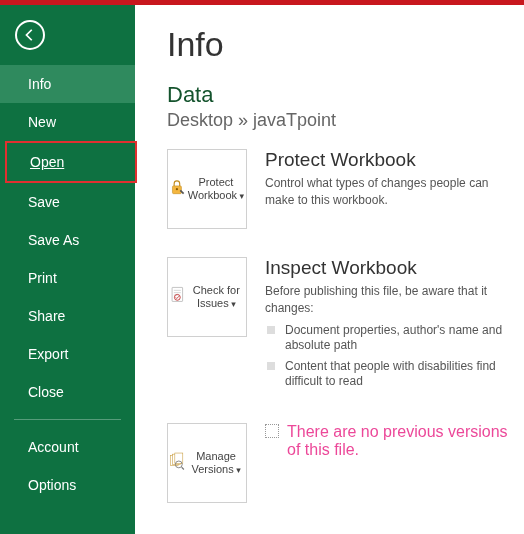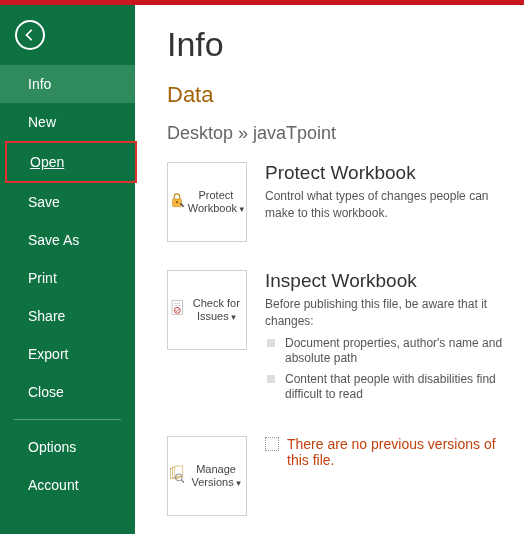--- a/index.html
+++ b/index.html
@@ -8,34 +8,34 @@
 .container { display: flex; height: calc(100% - 5px); }
 .sidebar { width: 135px; background: #0e7141; color: #fff; padding-top: 10px; position: relative; }
 .back-btn { width: 30px; height: 30px; border: 2px solid #fff; border-radius: 50%; margin: 5px 0 15px 15px; display: flex; align-items: center; justify-content: center; cursor: pointer; }
 .back-arrow { width: 14px; height: 14px; }
 .nav-item { padding: 11px 0 11px 28px; cursor: pointer; font-size: 14px; }
 .nav-item.active { background: #2f8a5e; }
 .nav-item.highlighted { border: 2.5px solid #e03030; margin-left: 5px; margin-right: -2px; padding-left: 23px; text-decoration: underline; }
 .divider { border: none; border-top: 1px solid rgba(255,255,255,0.3); margin: 8px 14px; }
 .main { flex: 1; padding: 20px 15px 20px 32px; overflow: auto; }
 .page-title { font-size: 34px; font-weight: 300; color: #333; margin-bottom: 18px; }
-.file-name { font-size: 22px; font-weight: 400; color: #a16207; margin-bottom: 15px; }
+.file-name { font-size: 22px; font-weight: 400; color: #14532d; margin-bottom: 2px; }
 .breadcrumb { font-size: 18px; color: #666; margin-bottom: 18px; }
 .section { display: flex; gap: 18px; margin-bottom: 28px; align-items: flex-start; }
 .tile { width: 80px; height: 80px; border: 1px solid #d0d0d0; display: flex; align-items: center; justify-content: center; cursor: pointer; flex-shrink: 0; }
 .tile-icon { width: 28px; height: 28px; margin-bottom: 4px; }
 .tile-label { font-size: 11px; text-align: center; color: #444; line-height: 1.2; }
 .tile-label .arrow { font-size: 9px; }
 .section-body { flex: 1; }
 .section-title { font-size: 19px; color: #333; margin-bottom: 4px; }
 .section-desc { font-size: 12px; color: #555; line-height: 1.4; }
 .bullets { list-style: none; margin-top: 6px; }
 .bullets li { font-size: 12px; color: #555; padding-left: 20px; position: relative; margin-bottom: 5px; line-height: 1.3; }
 .bullets li::before { content: ''; position: absolute; left: 2px; top: 3px; width: 8px; height: 8px; background: #ddd; }
-.ver-row { display: flex; gap: 8px; align-items: flex-start; font-size: 14px; color: #c2410c; }
+.ver-row { display: flex; gap: 8px; align-items: flex-start; font-size: 16px; color: #ec4899; }
 .ver-icon { width: 14px; height: 14px; border: 1px dotted #999; flex-shrink: 0; margin-top: 1px; }
 </style>
 </head>
 <body>
 
 <div class="topbar"></div>
 <div class="container">
   <div class="sidebar">
     <div class="back-btn">
       <svg class="back-arrow" viewBox="0 0 16 16">
@@ -48,22 +48,22 @@
         <div class="nav-item highlighted">Open</div>
         <div class="nav-item">Save</div>
         <div class="nav-item">Save As</div>
         <div class="nav-item">Print</div>
         <div class="nav-item">Share</div>
         <div class="nav-item">Export</div>
         <div class="nav-item">Close</div>
       </div>
     <hr class="divider">
     <div id="nav-footer">
+        <div class="nav-item">Account</div>
         <div class="nav-item">Options</div>
-        <div class="nav-item">Account</div>
       </div>
   </div>
 
   <div class="main">
     <h1 class="page-title">Info</h1>
     <div class="file-name">Data</div>
     <div class="breadcrumb">Desktop » javaTpoint</div>
 
     <div class="section">
       <div class="tile">

